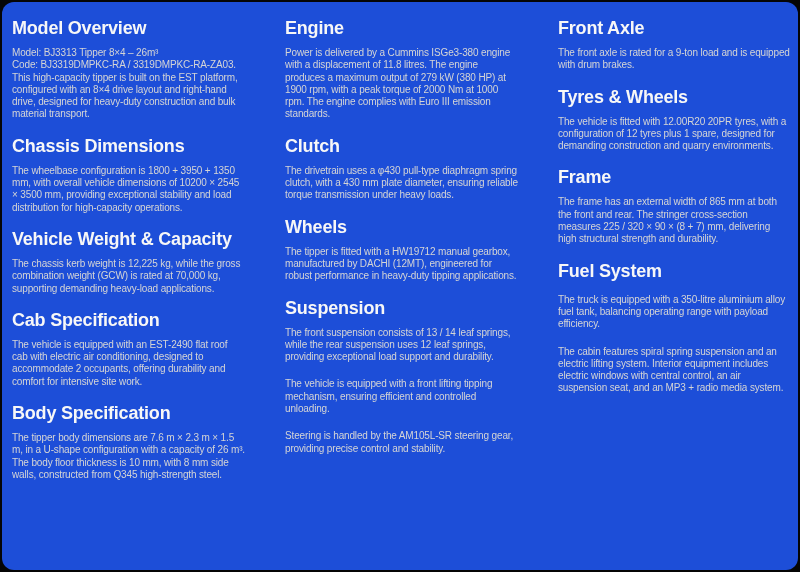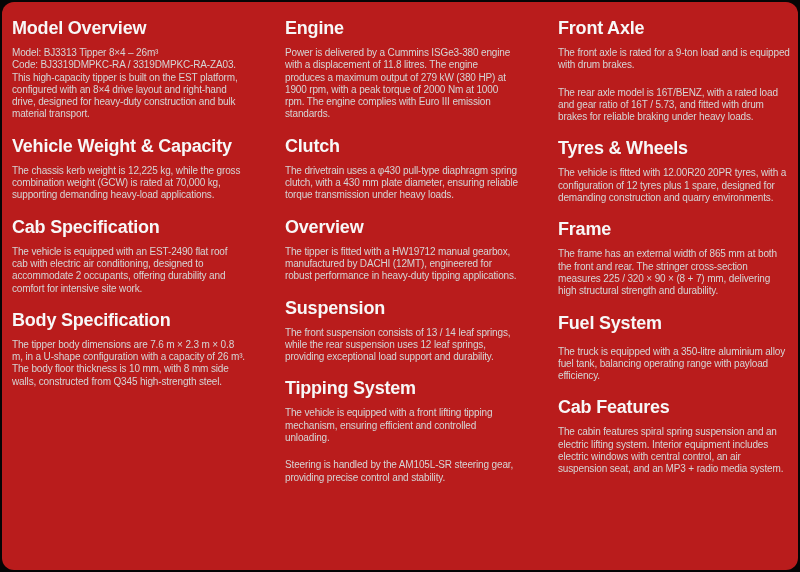--- a/index.html
+++ b/index.html
@@ -41,85 +41,86 @@
     font-size: 10px;
     line-height: 12.3px;
     letter-spacing: -0.15px;
     color: #d5d5d5;
     white-space: pre-line;
   }
 </style>
 </head>
 <body style="background: rgb(5, 5, 5);">
 
-<div class="card" style="background: #b91c1c;">
+<div class="card" style="background: #1d4ed8;">
   <div class="columns" id="columns-root">
       <div class="col">
         <section>
           <h2 style="color: rgb(247, 247, 247);">Model Overview</h2>
           <p style="color: rgb(213, 213, 213);">Model: BJ3313 Tipper 8×4 – 26m³
 Code: BJ3319DMPKC-RA / 3319DMPKC-RA-ZA03. This high-capacity tipper is built on the EST platform, configured with an 8×4 drive layout and right-hand drive, designed for heavy-duty construction and bulk material transport.</p>
+        </section>
+        <section>
+          <h2 style="color: rgb(247, 247, 247);">Chassis Dimensions</h2>
+          <p style="color: rgb(213, 213, 213);">The wheelbase configuration is 1800 + 3950 + 1350 mm, with overall vehicle dimensions of 10200 × 2545 × 3500 mm, providing exceptional stability and load distribution for high-capacity operations.</p>
         </section>
         <section>
           <h2 style="color: rgb(247, 247, 247);">Vehicle Weight &amp; Capacity</h2>
           <p style="color: rgb(213, 213, 213);">The chassis kerb weight is 12,225 kg, while the gross combination weight (GCW) is rated at 70,000 kg, supporting demanding heavy-load applications.</p>
         </section>
         <section>
           <h2 style="color: rgb(247, 247, 247);">Cab Specification</h2>
           <p style="color: rgb(213, 213, 213);">The vehicle is equipped with an EST-2490 flat roof cab with electric air conditioning, designed to accommodate 2 occupants, offering durability and comfort for intensive site work.</p>
         </section>
         <section>
           <h2 style="color: rgb(247, 247, 247);">Body Specification</h2>
-          <p style="color: rgb(213, 213, 213);">The tipper body dimensions are 7.6 m × 2.3 m × 0.8 m, in a U-shape configuration with a capacity of 26 m³. The body floor thickness is 10 mm, with 8 mm side walls, constructed from Q345 high-strength steel.</p>
+          <p style="color: rgb(213, 213, 213);">The tipper body dimensions are 7.6 m × 2.3 m × 1.5 m, in a U-shape configuration with a capacity of 26 m³. The body floor thickness is 10 mm, with 8 mm side walls, constructed from Q345 high-strength steel.</p>
         </section>
       </div>
       <div class="col">
         <section>
           <h2 style="color: rgb(247, 247, 247);">Engine</h2>
           <p style="color: rgb(213, 213, 213);">Power is delivered by a Cummins ISGe3-380 engine with a displacement of 11.8 litres. The engine produces a maximum output of 279 kW (380 HP) at 1900 rpm, with a peak torque of 2000 Nm at 1000 rpm. The engine complies with Euro III emission standards.</p>
         </section>
         <section>
           <h2 style="color: rgb(247, 247, 247);">Clutch</h2>
           <p style="color: rgb(213, 213, 213);">The drivetrain uses a φ430 pull-type diaphragm spring clutch, with a 430 mm plate diameter, ensuring reliable torque transmission under heavy loads.</p>
         </section>
         <section>
-          <h2 style="color: rgb(247, 247, 247);">Overview</h2>
+          <h2 style="color: rgb(247, 247, 247);">Wheels</h2>
           <p style="color: rgb(213, 213, 213);">The tipper is fitted with a HW19712 manual gearbox, manufactured by DACHI (12MT), engineered for robust performance in heavy-duty tipping applications.</p>
         </section>
         <section>
           <h2 style="color: rgb(247, 247, 247);">Suspension</h2>
           <p style="color: rgb(213, 213, 213);">The front suspension consists of 13 / 14 leaf springs, while the rear suspension uses 12 leaf springs, providing exceptional load support and durability.</p>
         </section>
         <section>
-          <h2 style="color: rgb(247, 247, 247);">Tipping System</h2>
           <p style="color: rgb(213, 213, 213);">The vehicle is equipped with a front lifting tipping mechanism, ensuring efficient and controlled unloading.</p>
         </section>
         <section>
           <p style="color: rgb(213, 213, 213);">Steering is handled by the AM105L-SR steering gear, providing precise control and stability.</p>
         </section>
       </div>
       <div class="col">
         <section>
           <h2 style="color: rgb(247, 247, 247);">Front Axle</h2>
           <p style="color: rgb(213, 213, 213);">The front axle is rated for a 9-ton load and is equipped with drum brakes.</p>
         </section>
         <section>
-          <p style="color: rgb(213, 213, 213);">The rear axle model is 16T/BENZ, with a rated load and gear ratio of 16T / 5.73, and fitted with drum brakes for reliable braking under heavy loads.</p>
         </section>
         <section>
           <h2 style="color: rgb(247, 247, 247);">Tyres &amp; Wheels</h2>
           <p style="color: rgb(213, 213, 213);">The vehicle is fitted with 12.00R20 20PR tyres, with a configuration of 12 tyres plus 1 spare, designed for demanding construction and quarry environments.</p>
         </section>
         <section>
           <h2 style="color: rgb(247, 247, 247);">Frame</h2>
           <p style="color: rgb(213, 213, 213);">The frame has an external width of 865 mm at both the front and rear. The stringer cross-section measures 225 / 320 × 90 × (8 + 7) mm, delivering high structural strength and durability.</p>
         </section>
         <section>
           <h2 style="color: rgb(247, 247, 247);">Fuel System</h2>
           <p style="color: rgb(213, 213, 213); margin-top: 12px;">The truck is equipped with a 350-litre aluminium alloy fuel tank, balancing operating range with payload efficiency.</p>
         </section>
         <section>
-          <h2 style="color: rgb(247, 247, 247);">Cab Features</h2>
           <p style="color: rgb(213, 213, 213);">The cabin features spiral spring suspension and an electric lifting system. Interior equipment includes electric windows with central control, an air suspension seat, and an MP3 + radio media system.</p>
         </section>
       </div>
     </div>
 </div>
 
 </body></html>

